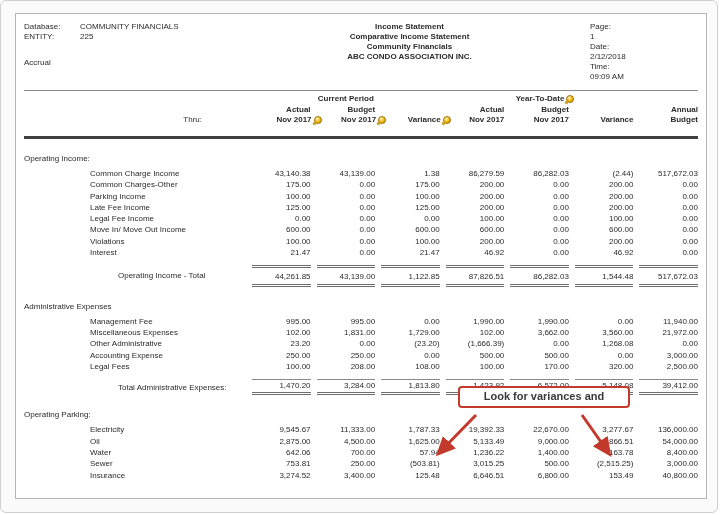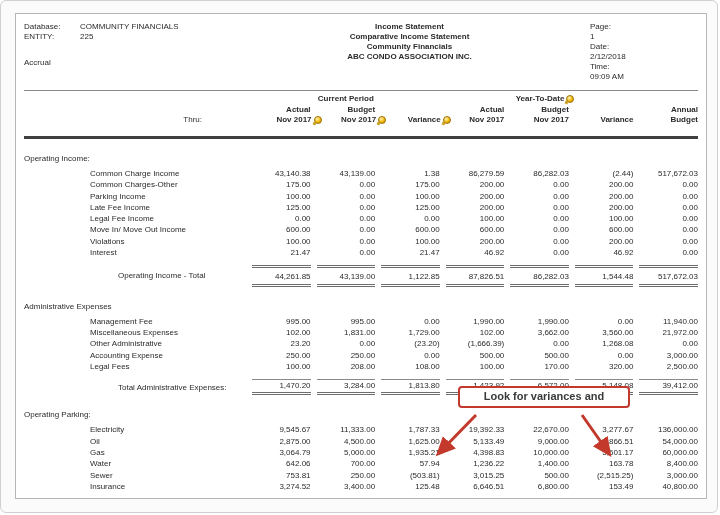--- a/index.html
+++ b/index.html
@@ -335,30 +335,20 @@
         </div>
         <div class="grid">
           <div class="cell item-label">Oil</div>
           <div class="cell num">2,875.00</div>
           <div class="cell num">4,500.00</div>
           <div class="cell num">1,625.00</div>
           <div class="cell num">5,133.49</div>
           <div class="cell num">9,000.00</div>
           <div class="cell num">3,866.51</div>
           <div class="cell num">54,000.00</div>
-        </div>
-        <div class="grid">
-          <div class="cell item-label">Gas</div>
-          <div class="cell num">3,064.79</div>
-          <div class="cell num">5,000.00</div>
-          <div class="cell num">1,935.21</div>
-          <div class="cell num">4,398.83</div>
-          <div class="cell num">10,000.00</div>
-          <div class="cell num">5,601.17</div>
-          <div class="cell num">60,000.00</div>
         </div>
         <div class="grid">
           <div class="cell item-label">Water</div>
           <div class="cell num">642.06</div>
           <div class="cell num">700.00</div>
           <div class="cell num">57.94</div>
           <div class="cell num">1,236.22</div>
           <div class="cell num">1,400.00</div>
           <div class="cell num">163.78</div>
           <div class="cell num">8,400.00</div>

